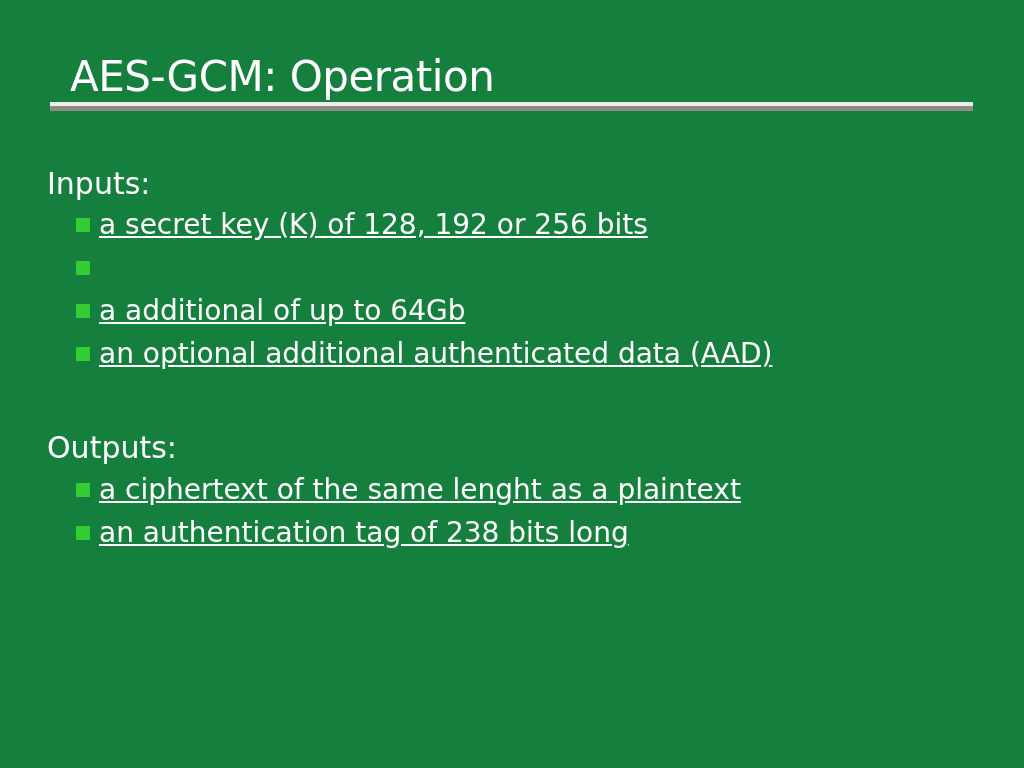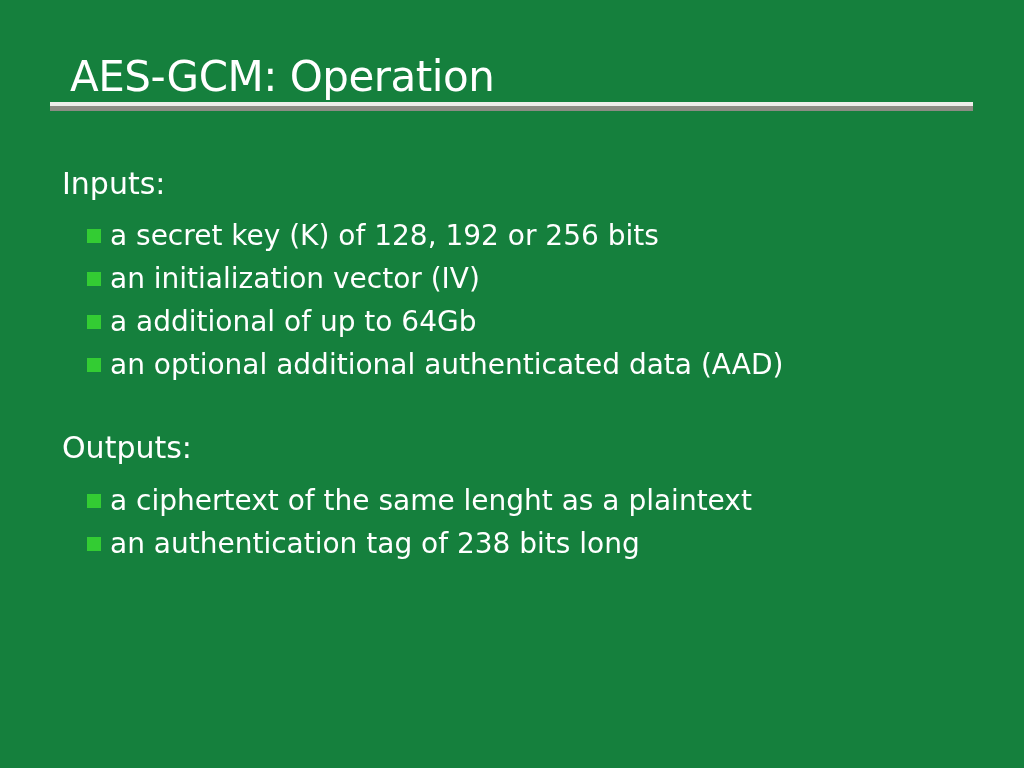--- a/index.html
+++ b/index.html
@@ -37,33 +37,34 @@
   .title-rule .rule-light {
     height: 4px;
     background: #EDEDE9;
   }
   .title-rule .rule-dark {
     height: 5px;
     background: #8C8C84;
   }
   .section-heading {
     position: absolute;
-    left: 62px;
+    left: 47px;
     font-size: 30px;
     color: #FFFFFF;
     white-space: nowrap;
   }
   #inputs-heading  { top: 166px; }
   #outputs-heading { top: 421px; margin-top: 9px; }
   ul.bullet-list {
     position: absolute;
     left: 76px;
-    margin: 11px;
+    margin: 0;
     padding: 0;
     list-style: none;
+    text-decoration: underline;
   }
   #inputs-list  { top: 203px; }
   #outputs-list { top: 468px; }
   ul.bullet-list li {
     display: flex;
     align-items: center;
     height: 43px;
     white-space: nowrap;
   }
   .bullet-square {
@@ -93,21 +94,20 @@
 
   <div class="section-heading" id="inputs-heading">Inputs:</div>
 
   <ul class="bullet-list" id="inputs-list">
     <li>
       <span class="bullet-square"></span>
       <span class="bullet-text">a secret key (K) of 128, 192 or 256 bits</span>
     </li>
     <li>
       <span class="bullet-square"></span>
-      <span class="bullet-text">an initialization vector (IV)</span>
     </li>
     <li>
       <span class="bullet-square"></span>
       <span class="bullet-text">a additional of up to 64Gb</span>
     </li>
     <li>
       <span class="bullet-square"></span>
       <span class="bullet-text">an optional additional authenticated data (AAD)</span>
     </li>
   </ul>

